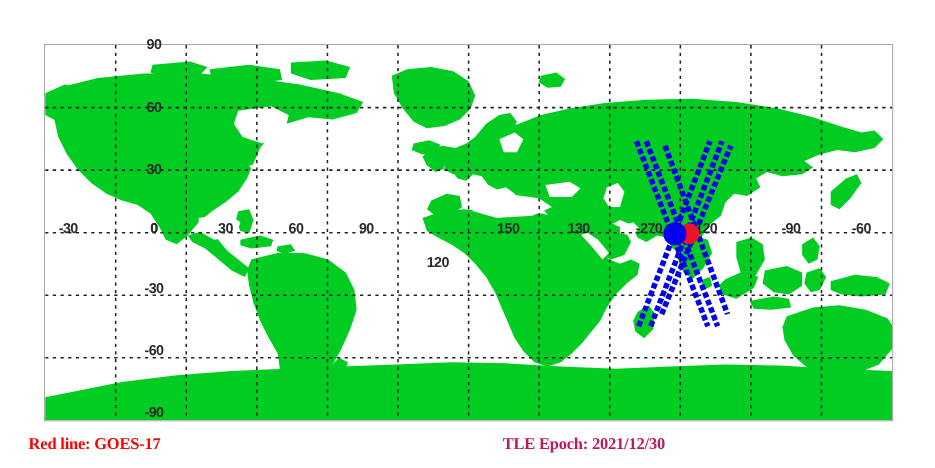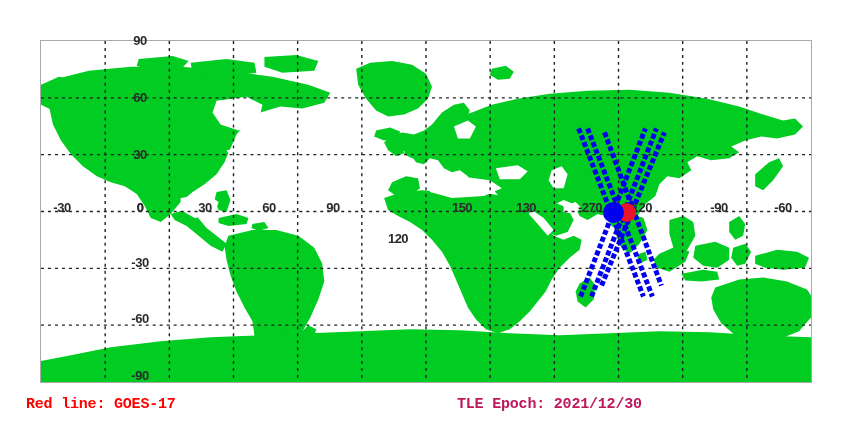--- a/index.html
+++ b/index.html
@@ -69,21 +69,21 @@
   #legend {
     position: absolute;
     left: 0;
     top: 392px;
     width: 850px;
     height: 28px;
     z-index: 10;
   }
   .legend-entry {
     position: absolute;
-    font-family: Liberation Mono, monospace;
+    font-family: Liberation Serif, serif;
     font-size: 15px;
     font-weight: bold;
     white-space: nowrap;
     letter-spacing: -0.2px;
   }
   #legend-goes17 { left: 26px;  top: 4px; color: #ff0000; }
   #legend-landsat8 { left: 251px; top: 4px; color: #0000ee; }
   #legend-epoch   { left: 457px; top: 4px; color: #be185d; }
 </style>
 </head>

